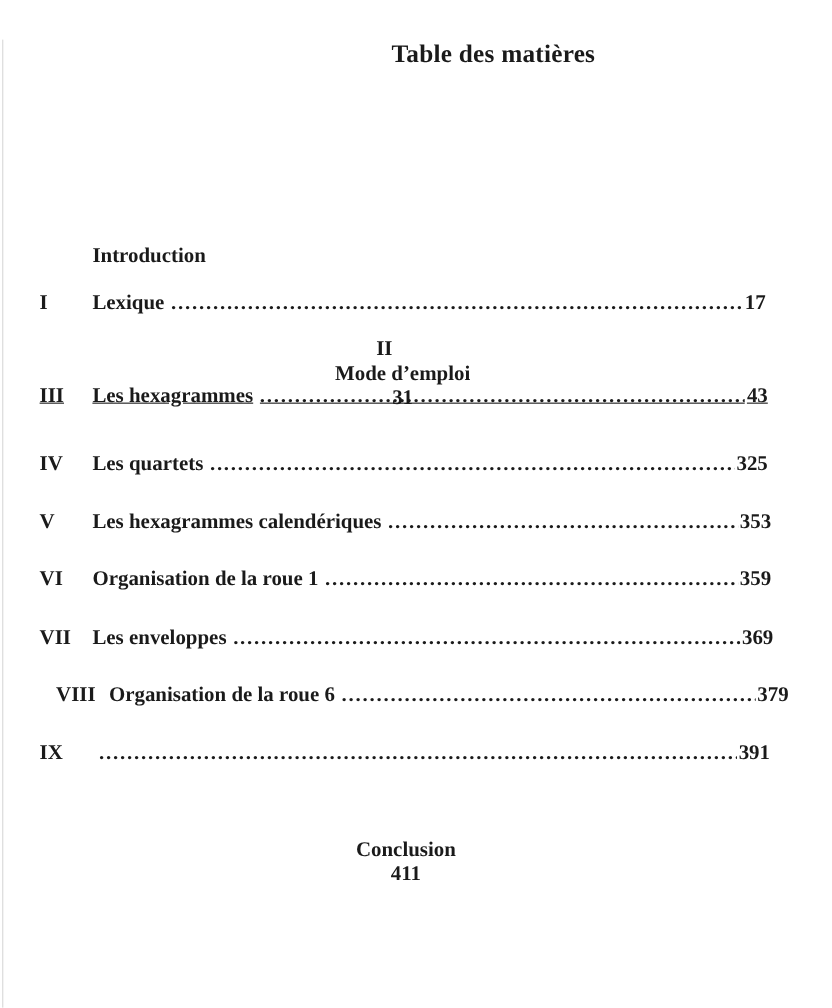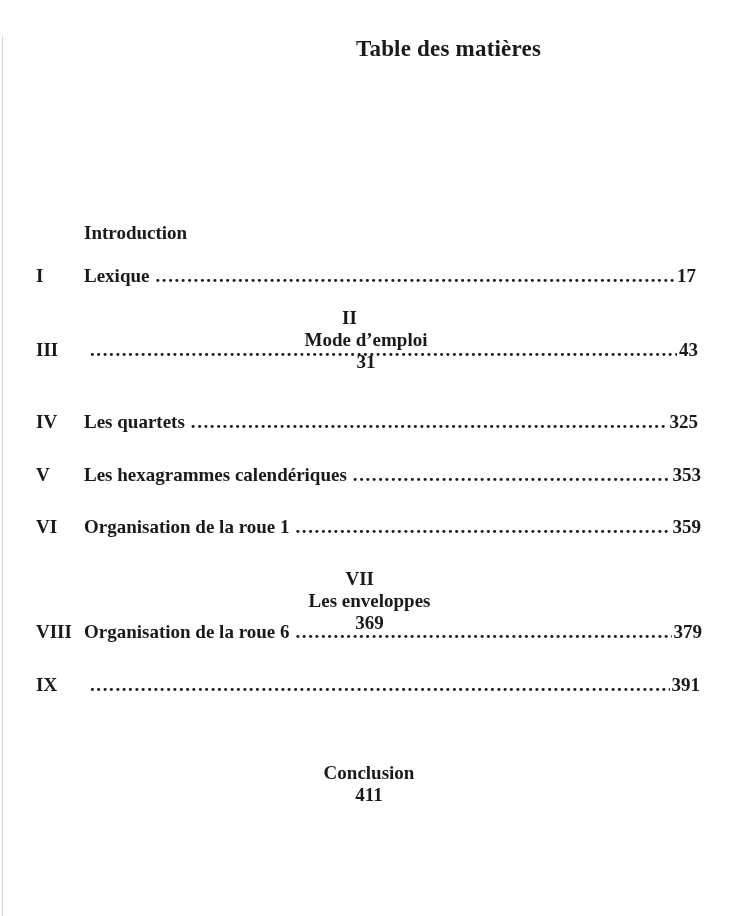--- a/index.html
+++ b/index.html
@@ -83,22 +83,23 @@
   <span class="toc-page">17</span>
 </div>
 
 <div class="toc-entry" style="top:307px; width:660px;flex-direction:column;">
   <span class="toc-num">II</span>
   <span class="toc-label">Mode d’emploi</span>
   <span class="toc-leader"></span>
   <span class="toc-page">31</span>
 </div>
 
-<div class="toc-entry" style="top:338px; width:662px;">
+<div class="toc-entry" style="top:348px; width:662px;text-decoration:underline;">
   <span class="toc-num">III</span>
+  <span class="toc-label">Les hexagrammes</span>
   <span class="toc-leader"></span>
   <span class="toc-page">43</span>
 </div>
 
 <div class="toc-entry" style="top:410px; width:662px;">
   <span class="toc-num">IV</span>
   <span class="toc-label">Les quartets</span>
   <span class="toc-leader"></span>
   <span class="toc-page">325</span>
 </div>
@@ -110,28 +111,28 @@
   <span class="toc-page">353</span>
 </div>
 
 <div class="toc-entry" style="top:515px; width:665px;">
   <span class="toc-num">VI</span>
   <span class="toc-label">Organisation de la roue 1</span>
   <span class="toc-leader"></span>
   <span class="toc-page">359</span>
 </div>
 
-<div class="toc-entry" style="top:568px; width:667px;flex-direction:column;">
+<div class="toc-entry" style="top:568px; width:667px;">
   <span class="toc-num">VII</span>
   <span class="toc-label">Les enveloppes</span>
   <span class="toc-leader"></span>
   <span class="toc-page">369</span>
 </div>
 
-<div class="toc-entry" style="top:620px; width:666px;">
+<div class="toc-entry" style="top:620px; width:666px;margin-left:15px;">
   <span class="toc-num">VIII</span>
   <span class="toc-label">Organisation de la roue 6</span>
   <span class="toc-leader"></span>
   <span class="toc-page">379</span>
 </div>
 
 <div class="toc-entry" style="top:673px; width:664px;">
   <span class="toc-num">IX</span>
   <span class="toc-leader"></span>
   <span class="toc-page">391</span>

